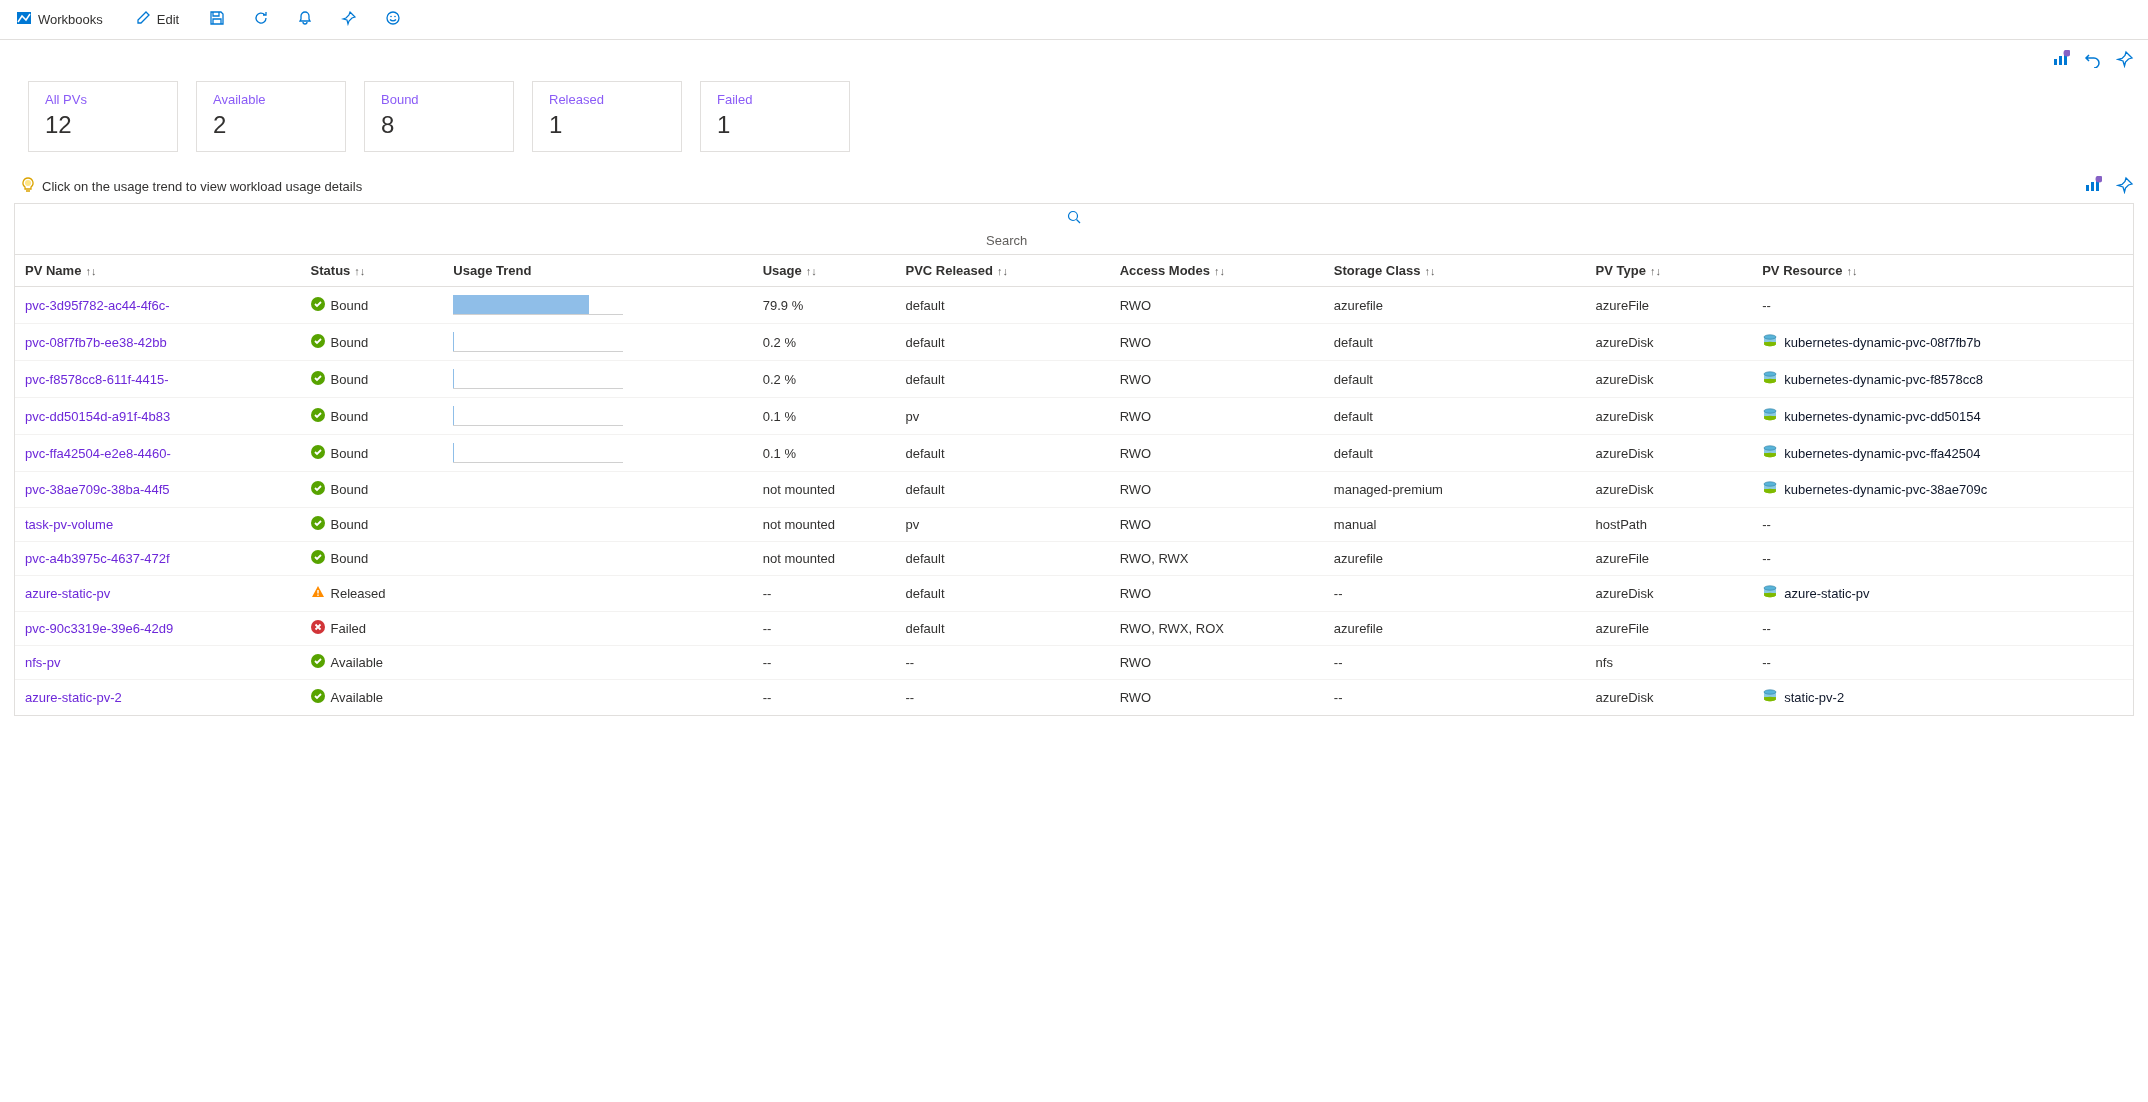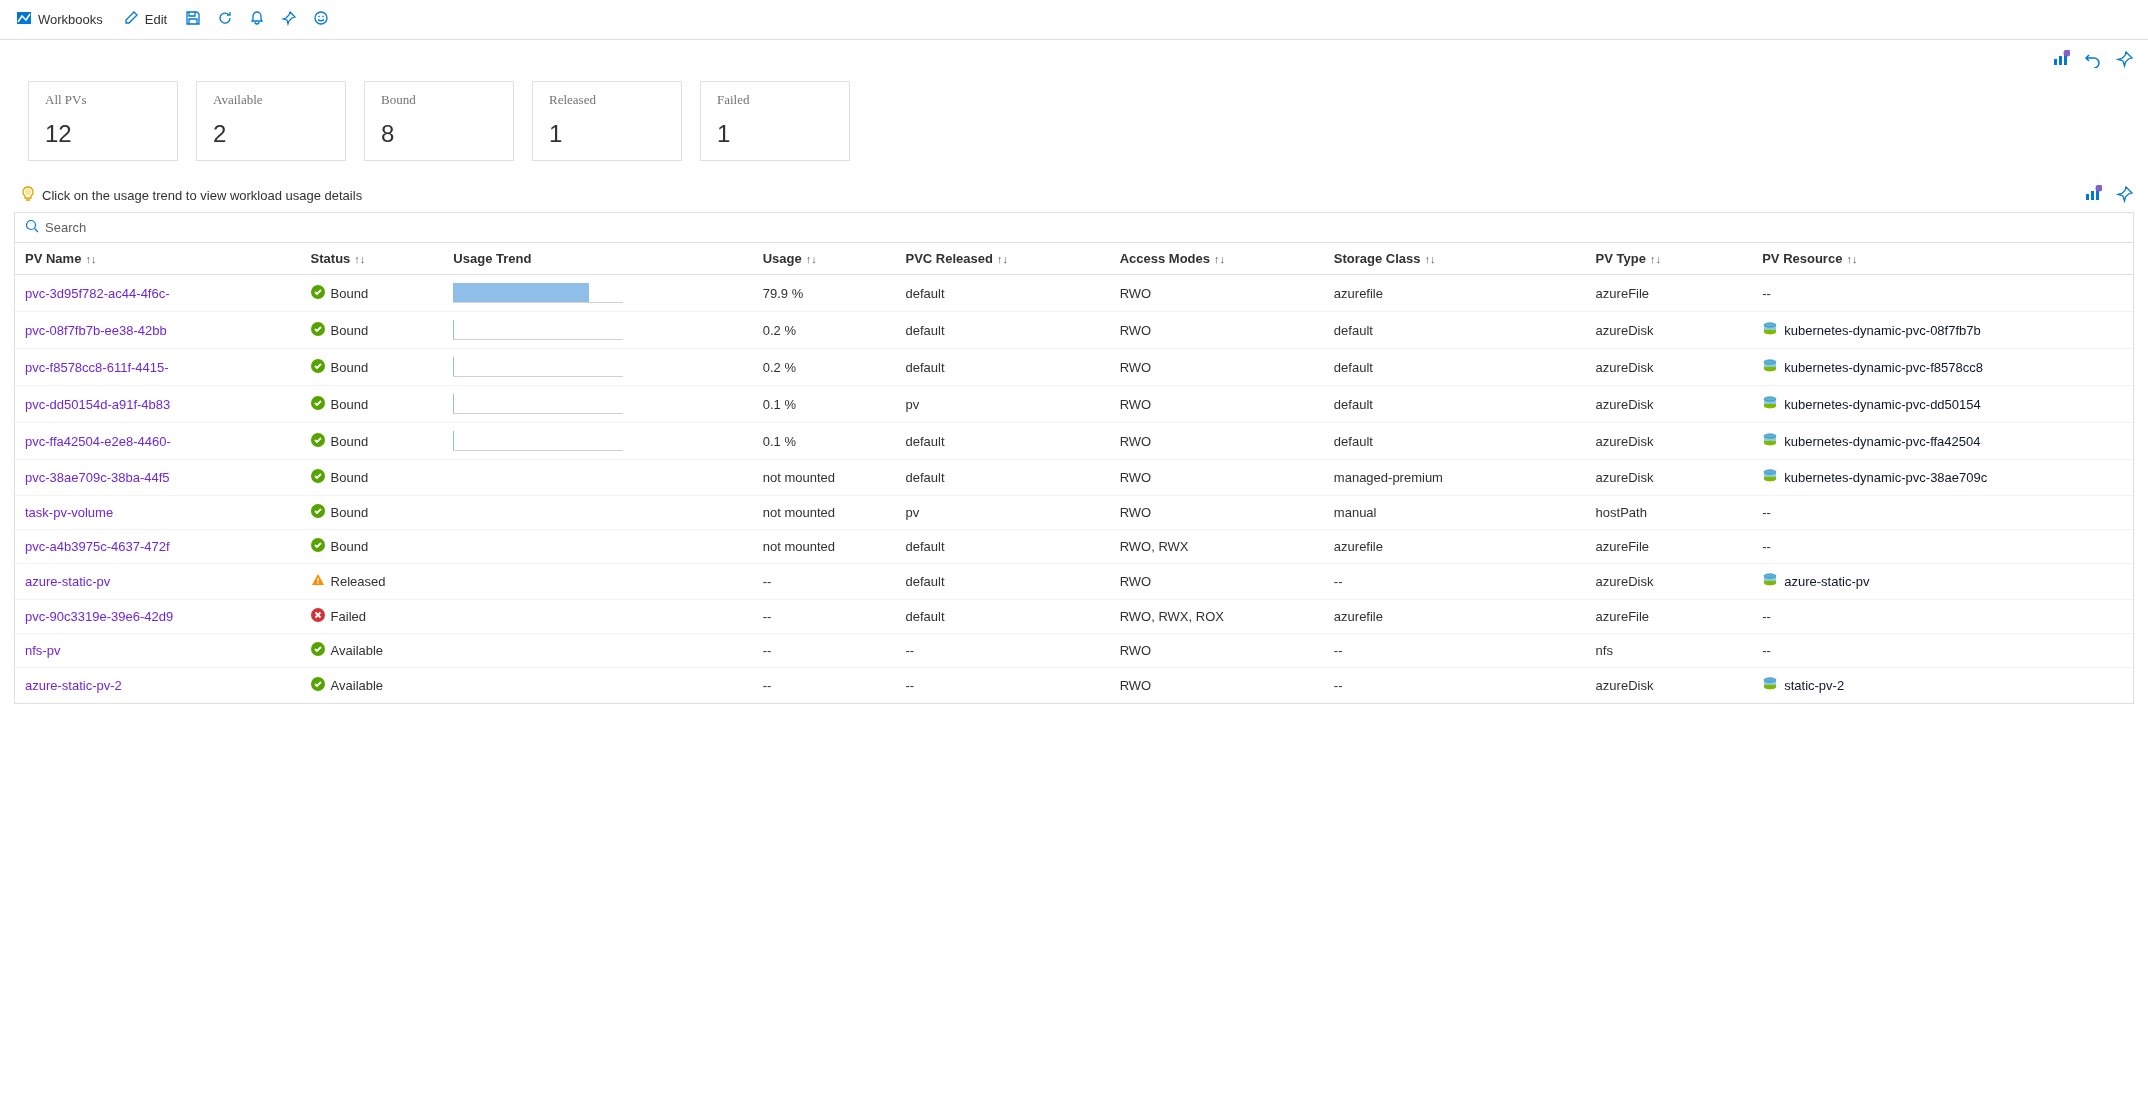--- a/index.html
+++ b/index.html
@@ -1,38 +1,38 @@
 <!DOCTYPE html>
 <html><head>
 <meta charset="utf-8">
 <style>
   * { box-sizing: border-box; margin: 0; padding: 0; }
   body { font-family: "Segoe UI", -apple-system, BlinkMacSystemFont, sans-serif; font-size: 13px; color: #323130; background: #fff; }
-  .toolbar { display: flex; align-items: center; gap: 8px; padding: 6px 10px; border-bottom: 1px solid #e1dfdd; }
+  .toolbar { display: flex; align-items: center; gap: 20px; padding: 6px 10px; border-bottom: 1px solid #e1dfdd; }
   .toolbar-item { display: inline-flex; align-items: center; gap: 6px; padding: 4px 6px; cursor: pointer; }
   .toolbar-item svg { width: 16px; height: 16px; }
   .toolbar-text { color: #323130; font-size: 13px; }
   .toolbar-icon-only { padding: 4px; cursor: pointer; display: inline-flex; }
   .toolbar-icon-only svg { width: 16px; height: 16px; }
   .right-actions { display: flex; justify-content: flex-end; gap: 14px; padding: 10px 14px 4px 14px; }
   .right-actions svg { width: 18px; height: 18px; cursor: pointer; }
 
   .cards { display: flex; gap: 18px; padding: 6px 28px 18px 28px; }
   .card { border: 1px solid #e1dfdd; padding: 10px 16px 12px 16px; min-width: 150px; }
-  .card-label { font-size: 13px; color: #737373; margin-bottom: 12px; font-family: Liberation Serif, serif; }
+  .card-label { font-size: 13px; color: #8b5cf6; margin-bottom: 4px; }
   .card-value { font-size: 24px; font-weight: 400; }
 
   .hint-row { display: flex; align-items: center; justify-content: space-between; padding: 6px 14px 6px 20px; }
   .hint-left { display: flex; align-items: center; gap: 6px; }
   .hint-left svg { width: 16px; height: 16px; }
   .hint-right { display: flex; gap: 14px; }
   .hint-right svg { width: 18px; height: 18px; cursor: pointer; }
 
   .table-wrap { margin: 0 14px 14px 14px; border: 1px solid #e1dfdd; }
-  .search-wrap { display: flex; align-items: center; gap: 6px; padding: 6px 10px; border-bottom: 1px solid #e1dfdd; }
+  .search-wrap { display: flex; align-items: center; gap: 6px; padding: 6px 10px; border-bottom: 1px solid #e1dfdd; flex-direction: column; }
   .search-wrap svg { width: 14px; height: 14px; }
   .search-input { border: none; outline: none; font-size: 13px; flex: 1; color: #323130; }
   .search-input::placeholder { color: #605e5c; }
 
   table { width: 100%; border-collapse: collapse; table-layout: fixed; }
   th { text-align: left; font-weight: 700; font-size: 13px; padding: 8px 10px; border-bottom: 1px solid #e1dfdd; position: relative; white-space: nowrap; margin-top: 20px; }
   th .sort-ic { margin-left: 4px; color: #605e5c; font-size: 11px; }
   td { padding: 8px 10px; border-bottom: 1px solid #f3f2f1; font-size: 13px; white-space: nowrap; overflow: hidden; text-overflow: ellipsis; }
   tr:last-child td { border-bottom: none; }
   .link { color: #6d28d9; cursor: pointer; }

